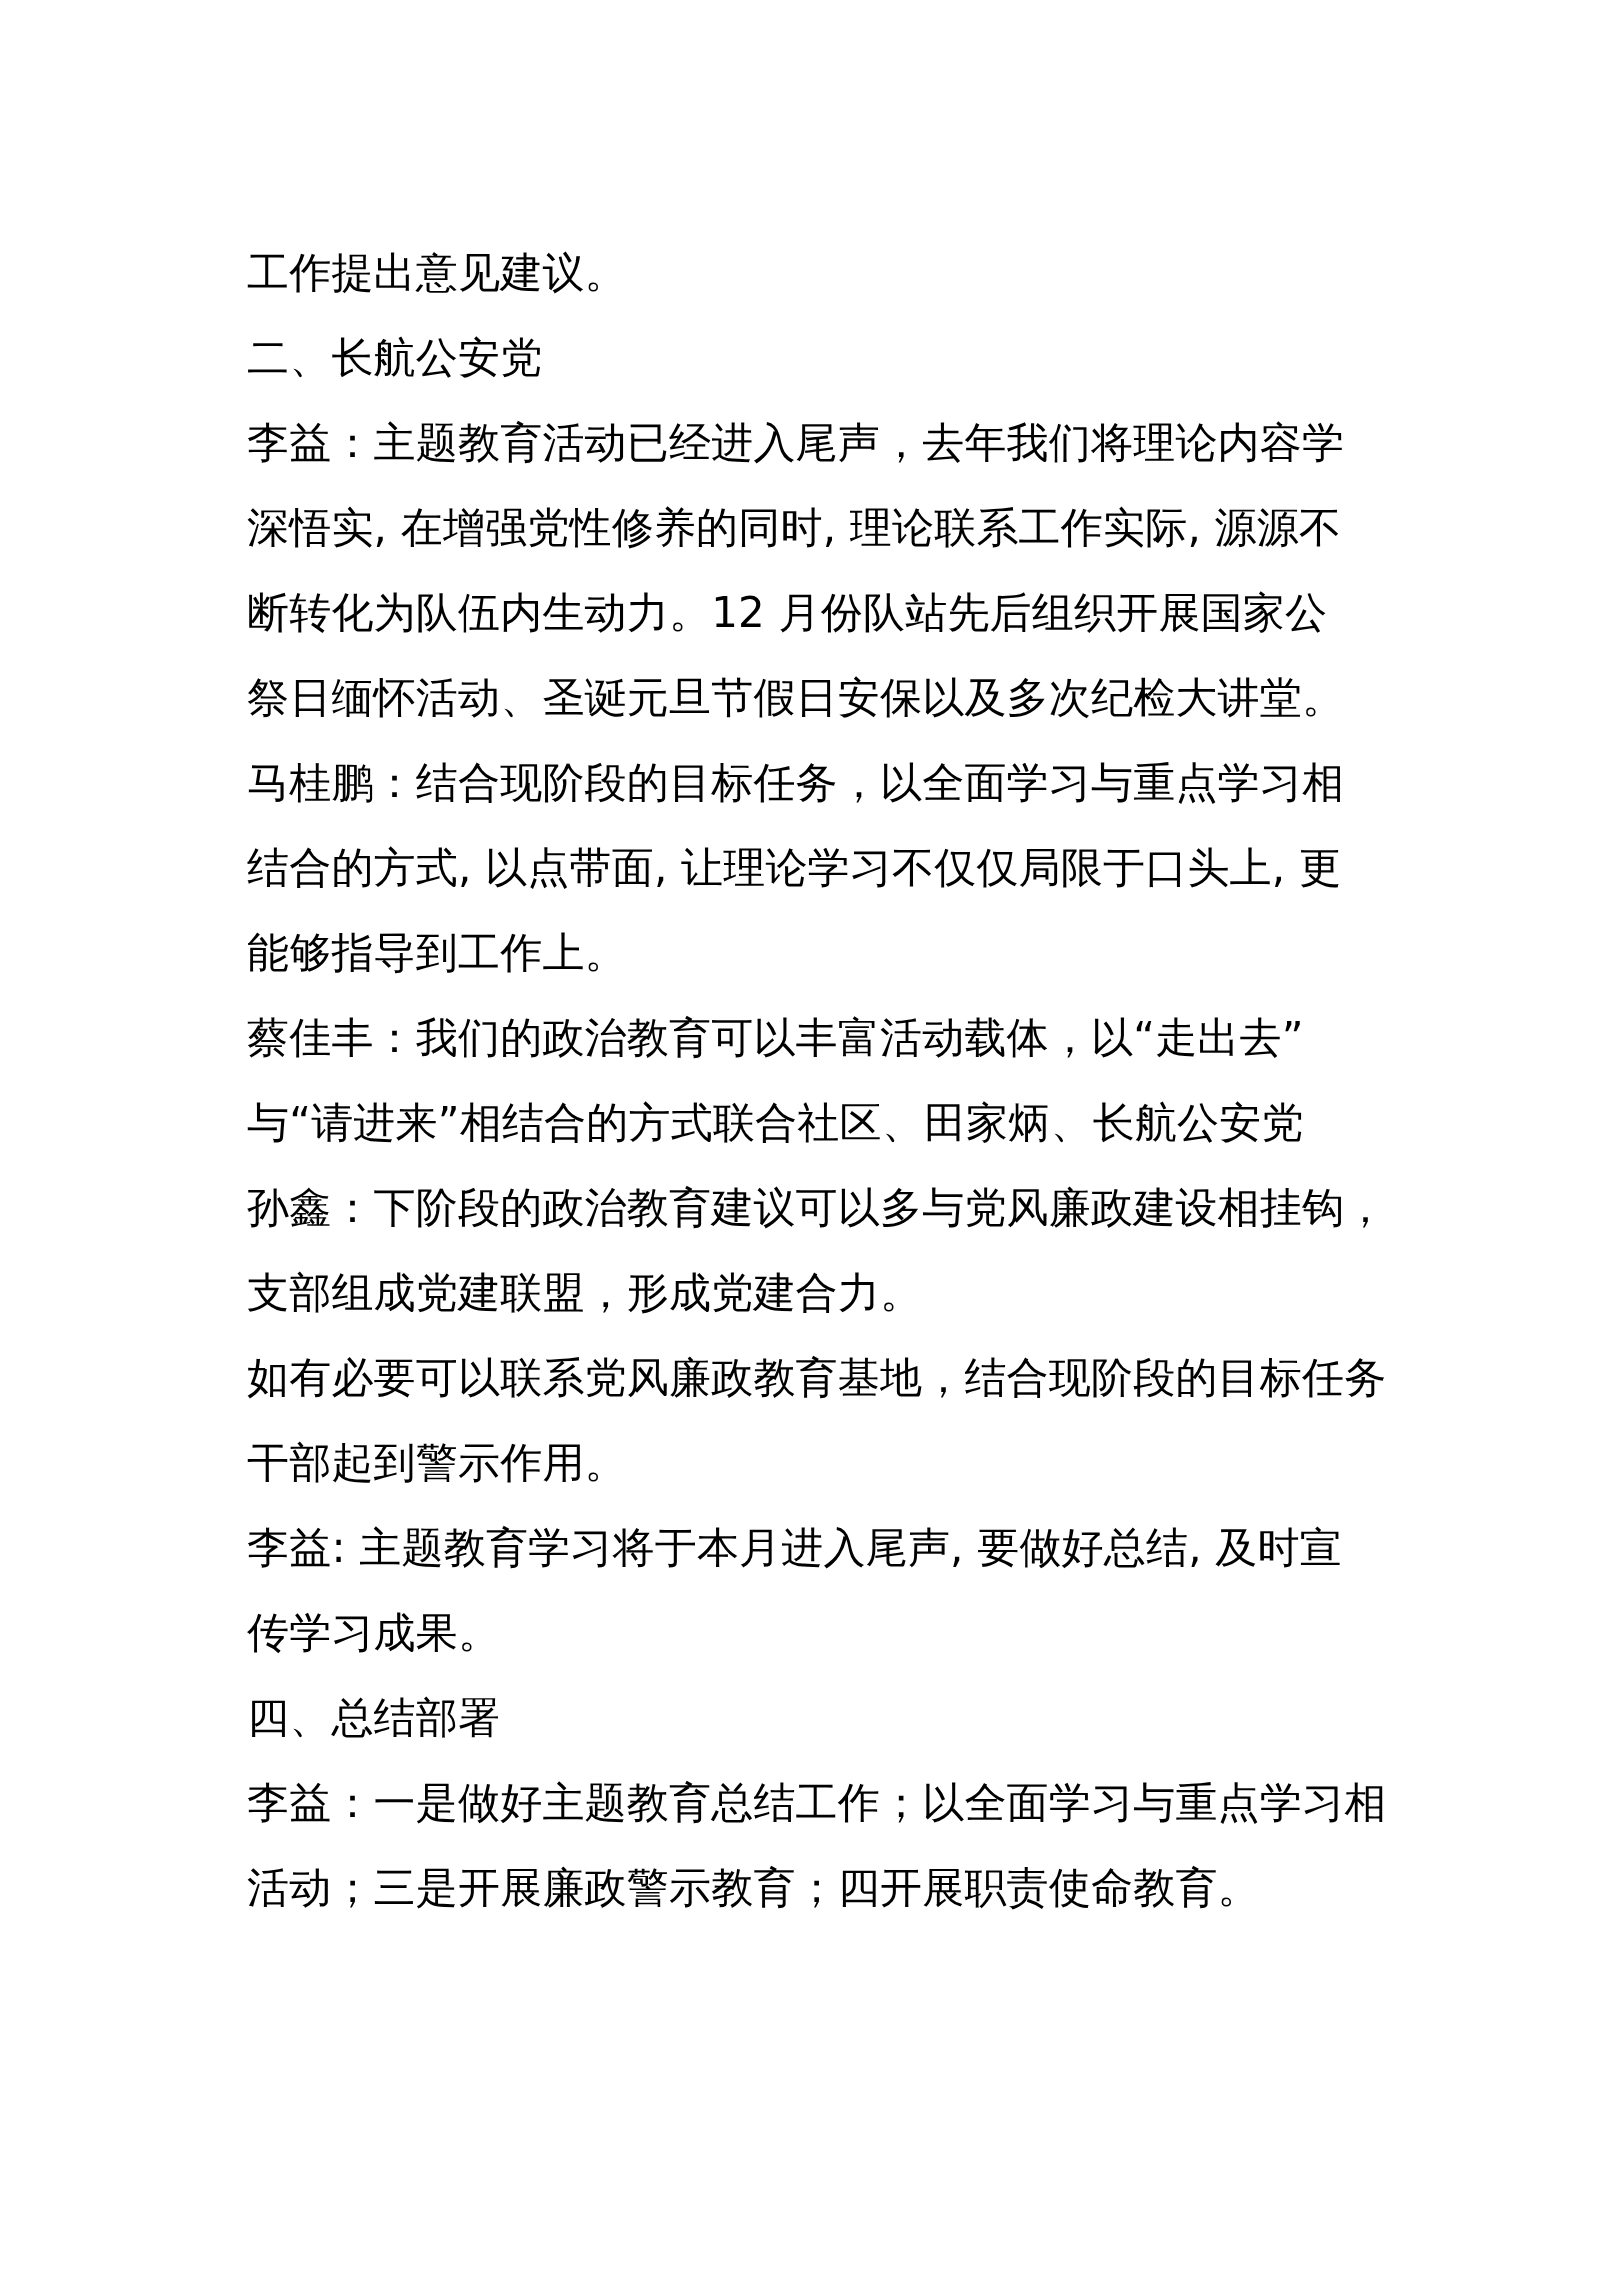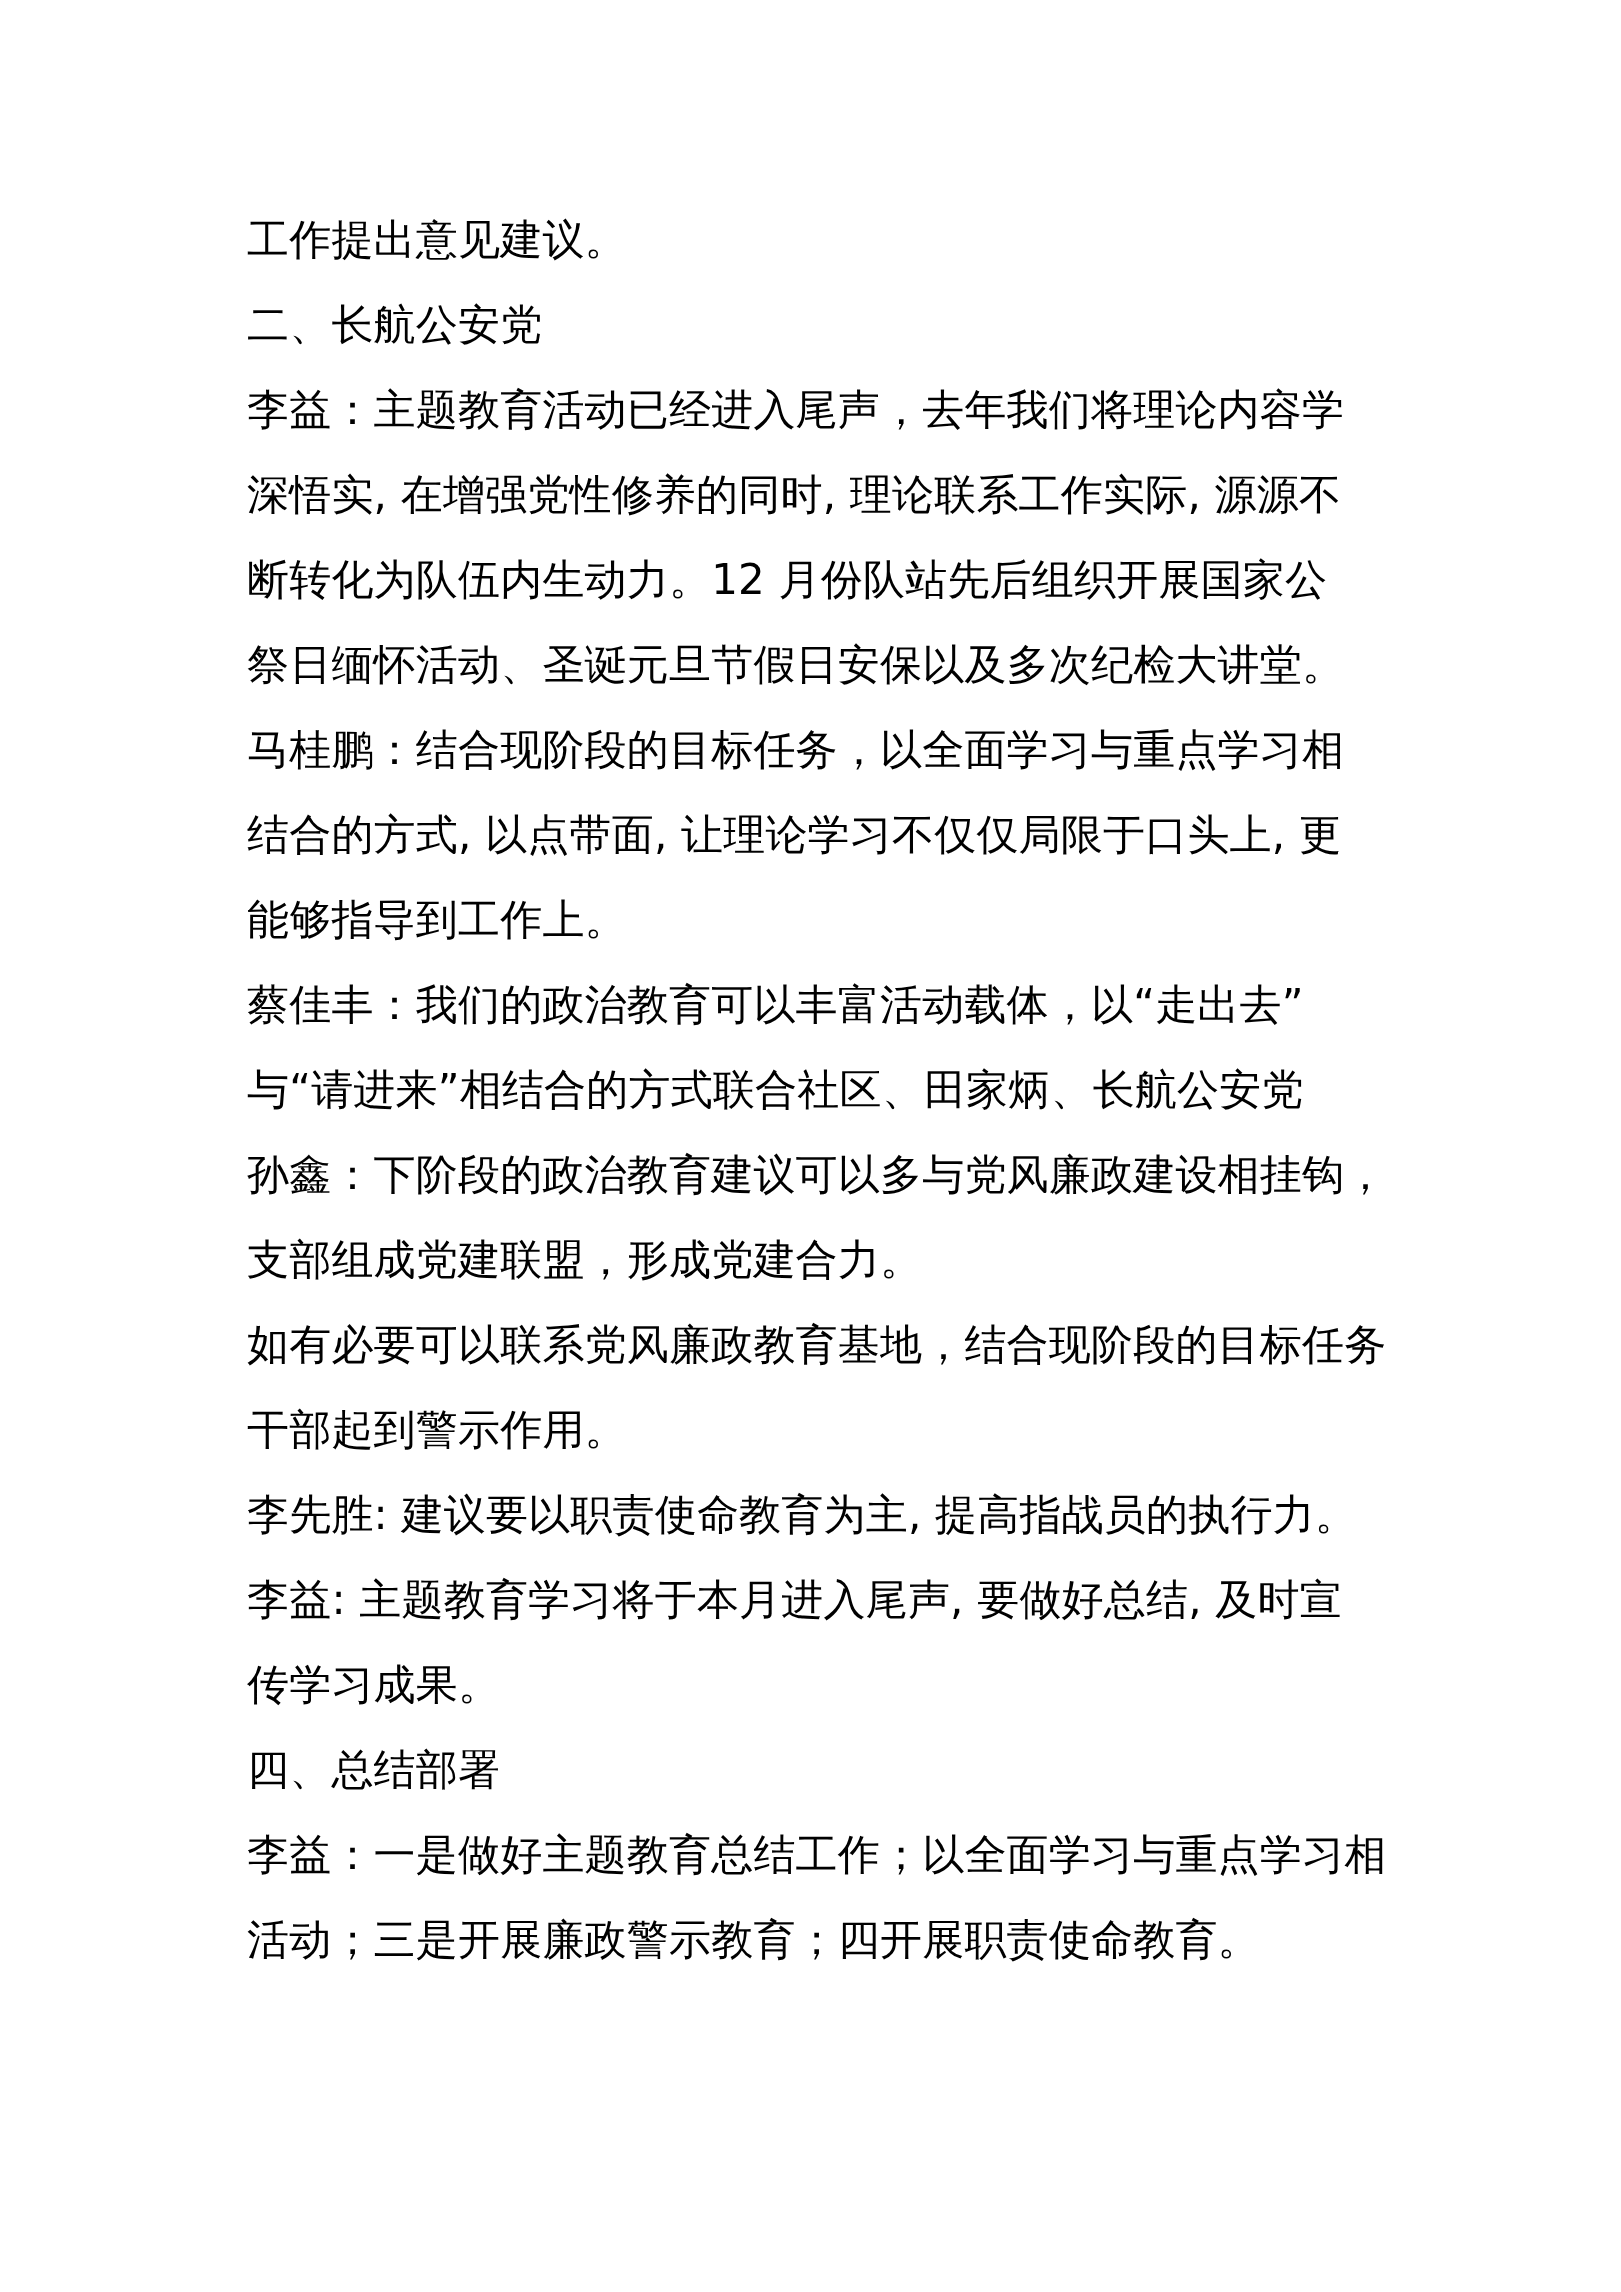--- a/index.html
+++ b/index.html
@@ -19,21 +19,21 @@
       position: absolute;
       left: 0;
       top: 0;
       width: 1621px;
       height: 2293px;
       background: #ffffff;
     }
     .content {
       position: absolute;
       left: 247px;
-      top: 207px;
+      top: 240px;
       width: 1137px;
     }
     .line {
       display: block;
       height: 85px;
       line-height: 65px;
       font-size: 42px;
       white-space: nowrap;
       letter-spacing: 0.2px;
     }
@@ -51,21 +51,20 @@
     <div class="line">祭日缅怀活动、圣诞元旦节假日安保以及多次纪检大讲堂。</div>
     <div class="line">马桂鹏：结合现阶段的目标任务，以全面学习与重点学习相</div>
     <div class="line">结合的方式, 以点带面, 让理论学习不仅仅局限于口头上, 更</div>
     <div class="line">能够指导到工作上。</div>
     <div class="line">蔡佳丰：我们的政治教育可以丰富活动载体，以“走出去”</div>
     <div class="line">与“请进来”相结合的方式联合社区、田家炳、长航公安党</div>
     <div class="line">孙鑫：下阶段的政治教育建议可以多与党风廉政建设相挂钩，</div>
     <div class="line">支部组成党建联盟，形成党建合力。</div>
     <div class="line">如有必要可以联系党风廉政教育基地，结合现阶段的目标任务</div>
     <div class="line">干部起到警示作用。</div>
-    <div class="line">李先胜: 建议要以职责使命教育为主, 提高指战员的执行力。</div>
     <div class="line">李益: 主题教育学习将于本月进入尾声, 要做好总结, 及时宣</div>
     <div class="line">传学习成果。</div>
     <div class="line">四、总结部署</div>
     <div class="line">李益：一是做好主题教育总结工作；以全面学习与重点学习相</div>
     <div class="line">活动；三是开展廉政警示教育；四开展职责使命教育。</div>
   </div>
 </div>
 
 
 </body></html>

